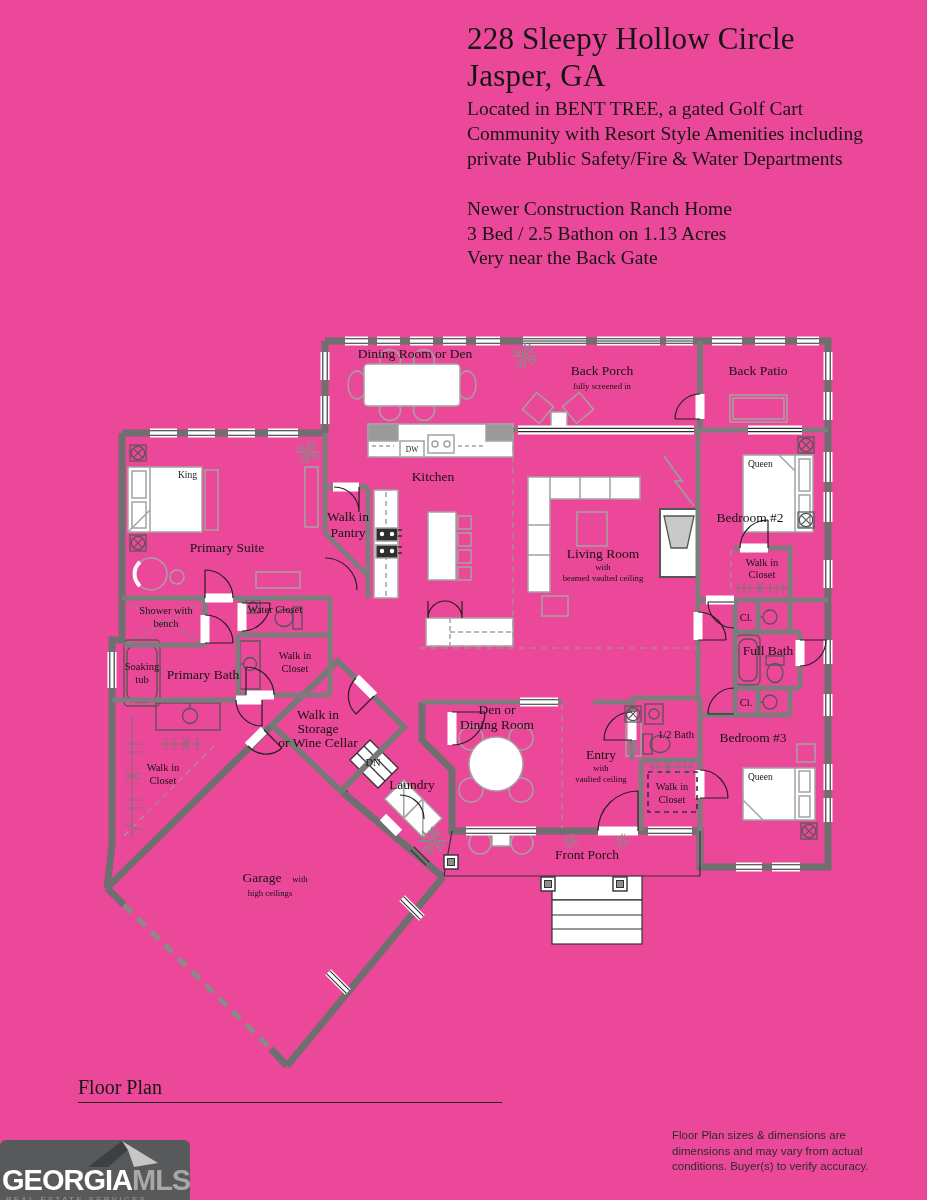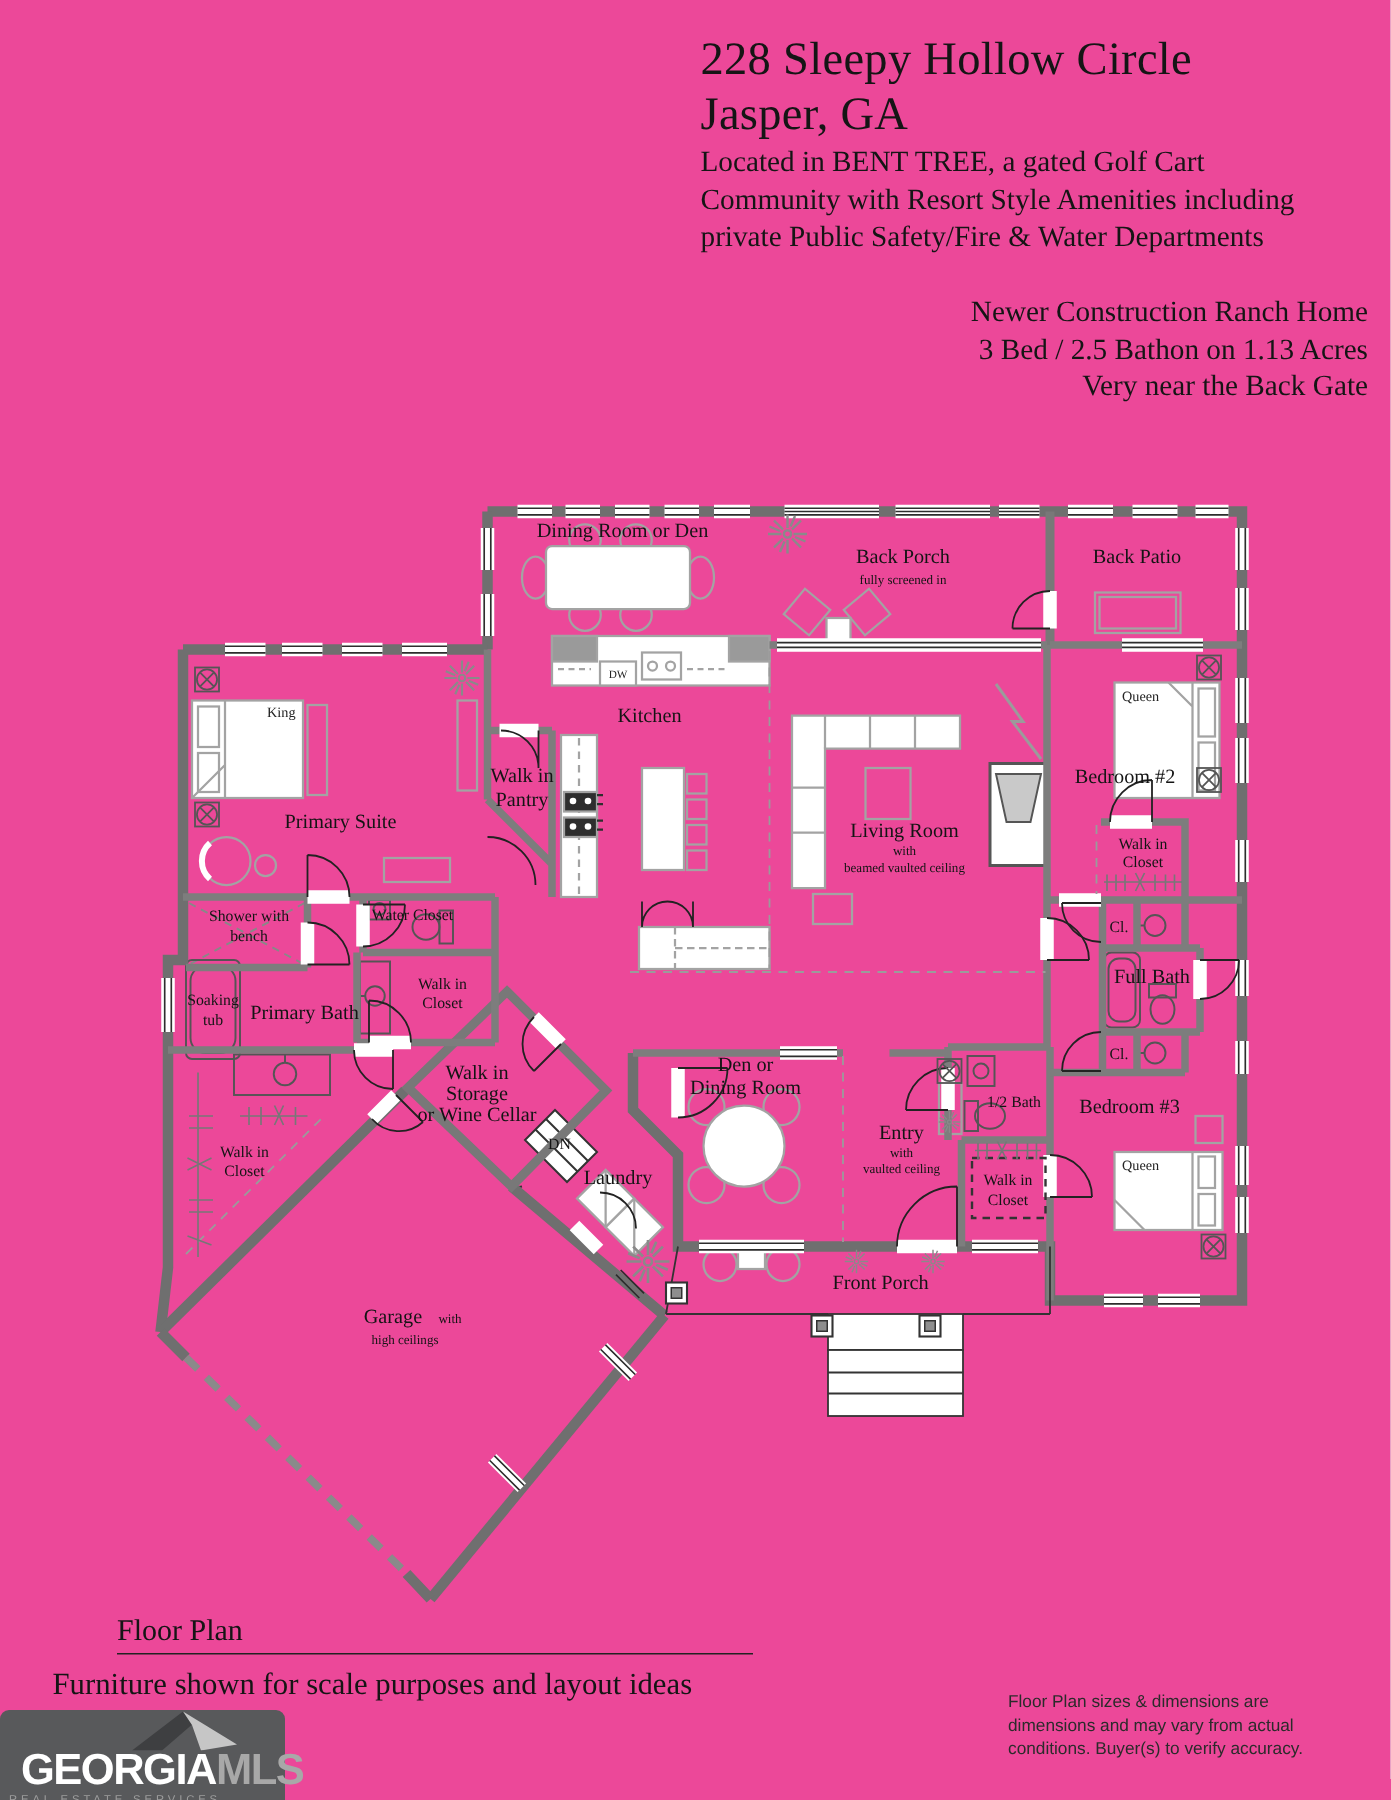--- a/index.html
+++ b/index.html
@@ -1,27 +1,27 @@
 <!DOCTYPE html>
 <html><head>
 <meta charset="utf-8">
 <style>
   html,body{margin:0;padding:0;background:#e8e8e8;}
   .page{position:relative;width:927px;height:1200px;background:#ec4899;overflow:hidden;
         font-family:"Liberation Serif",serif;color:#151515;}
   .hdr{position:absolute;left:467px;top:20px;width:445px;}
   .hdr .title{font-size:31px;line-height:37px;letter-spacing:.2px;}
   .hdr .blurb{margin-top:2px;font-size:19.5px;line-height:25px;}
-  .hdr .facts{margin-top:26px;font-size:19.5px;line-height:24.5px;text-align:right;}
+  .hdr .facts{margin-top:26px;font-size:19.5px;line-height:24.5px;}
   .ft-title{position:absolute;left:35px;top:1076px;width:424px;font-size:20px;
             border-bottom:1.5px solid #222;padding-bottom:3px;margin-left:43px;}
   .ft-sub{position:absolute;left:35px;top:1112px;font-size:20.5px;}
   .logo{position:absolute;left:0;top:1140px;width:190px;height:68px;background:#58595b;
         border-radius:6px;font-family:"Liberation Sans",sans-serif;}
-  .logo .brand{position:absolute;left:14px;top:24px;font-size:29px;font-weight:bold;
+  .logo .brand{position:absolute;left:2px;top:24px;font-size:29px;font-weight:bold;
                letter-spacing:-1px;color:#ffffff;white-space:nowrap;}
   .logo .brand .mls{color:#a8a8a8;}
   .logo .tag{position:absolute;left:6px;top:55px;font-size:7.5px;letter-spacing:2.6px;color:#9d9d9d;}
   .logo svg{position:absolute;left:88px;top:1px;}
   .disc{position:absolute;right:20px;top:1128px;width:235px;
         font-family:"Liberation Sans",sans-serif;font-size:11.5px;line-height:15.5px;color:#2b2b2b;}
   svg.plan{position:absolute;left:0;top:0;}
   .lbl{font:13.5px "Liberation Serif",serif;fill:#141414;text-anchor:middle;}
   .lbl-sm{font:10.5px "Liberation Serif",serif;fill:#141414;text-anchor:middle;}
   .lbl-xs{font:8.7px "Liberation Serif",serif;fill:#141414;text-anchor:middle;}
@@ -448,21 +448,20 @@
       <text class="lbl-sm" x="295" y="672">Closet</text>
       <text class="lbl-sm" x="163" y="771">Walk in</text>
       <text class="lbl-sm" x="163" y="784">Closet</text>
       <text class="lbl" x="262" y="882">Garage</text>
       <text class="lbl-xs" x="300" y="882">with</text>
       <text class="lbl-xs" x="270" y="896">high ceilings</text>
     </g>
   </svg>
 
   <div class="ft-title">Floor Plan</div>
-  <div class="ft-sub">Furniture shown for scale purposes and layout ideas</div>
 
   <div class="logo">
     <svg width="70" height="26" viewBox="0 0 70 26">
       <polygon points="0,26 34,0 42,7 20,26" fill="#3e3f41"></polygon>
       <polygon points="34,0 70,22 46,26 40,9" fill="#c6c6c6"></polygon>
     </svg>
     <div class="brand"><span>GEORGIA</span><span class="mls">MLS</span></div>
     <div class="tag">REAL ESTATE SERVICES</div>
   </div>
 

